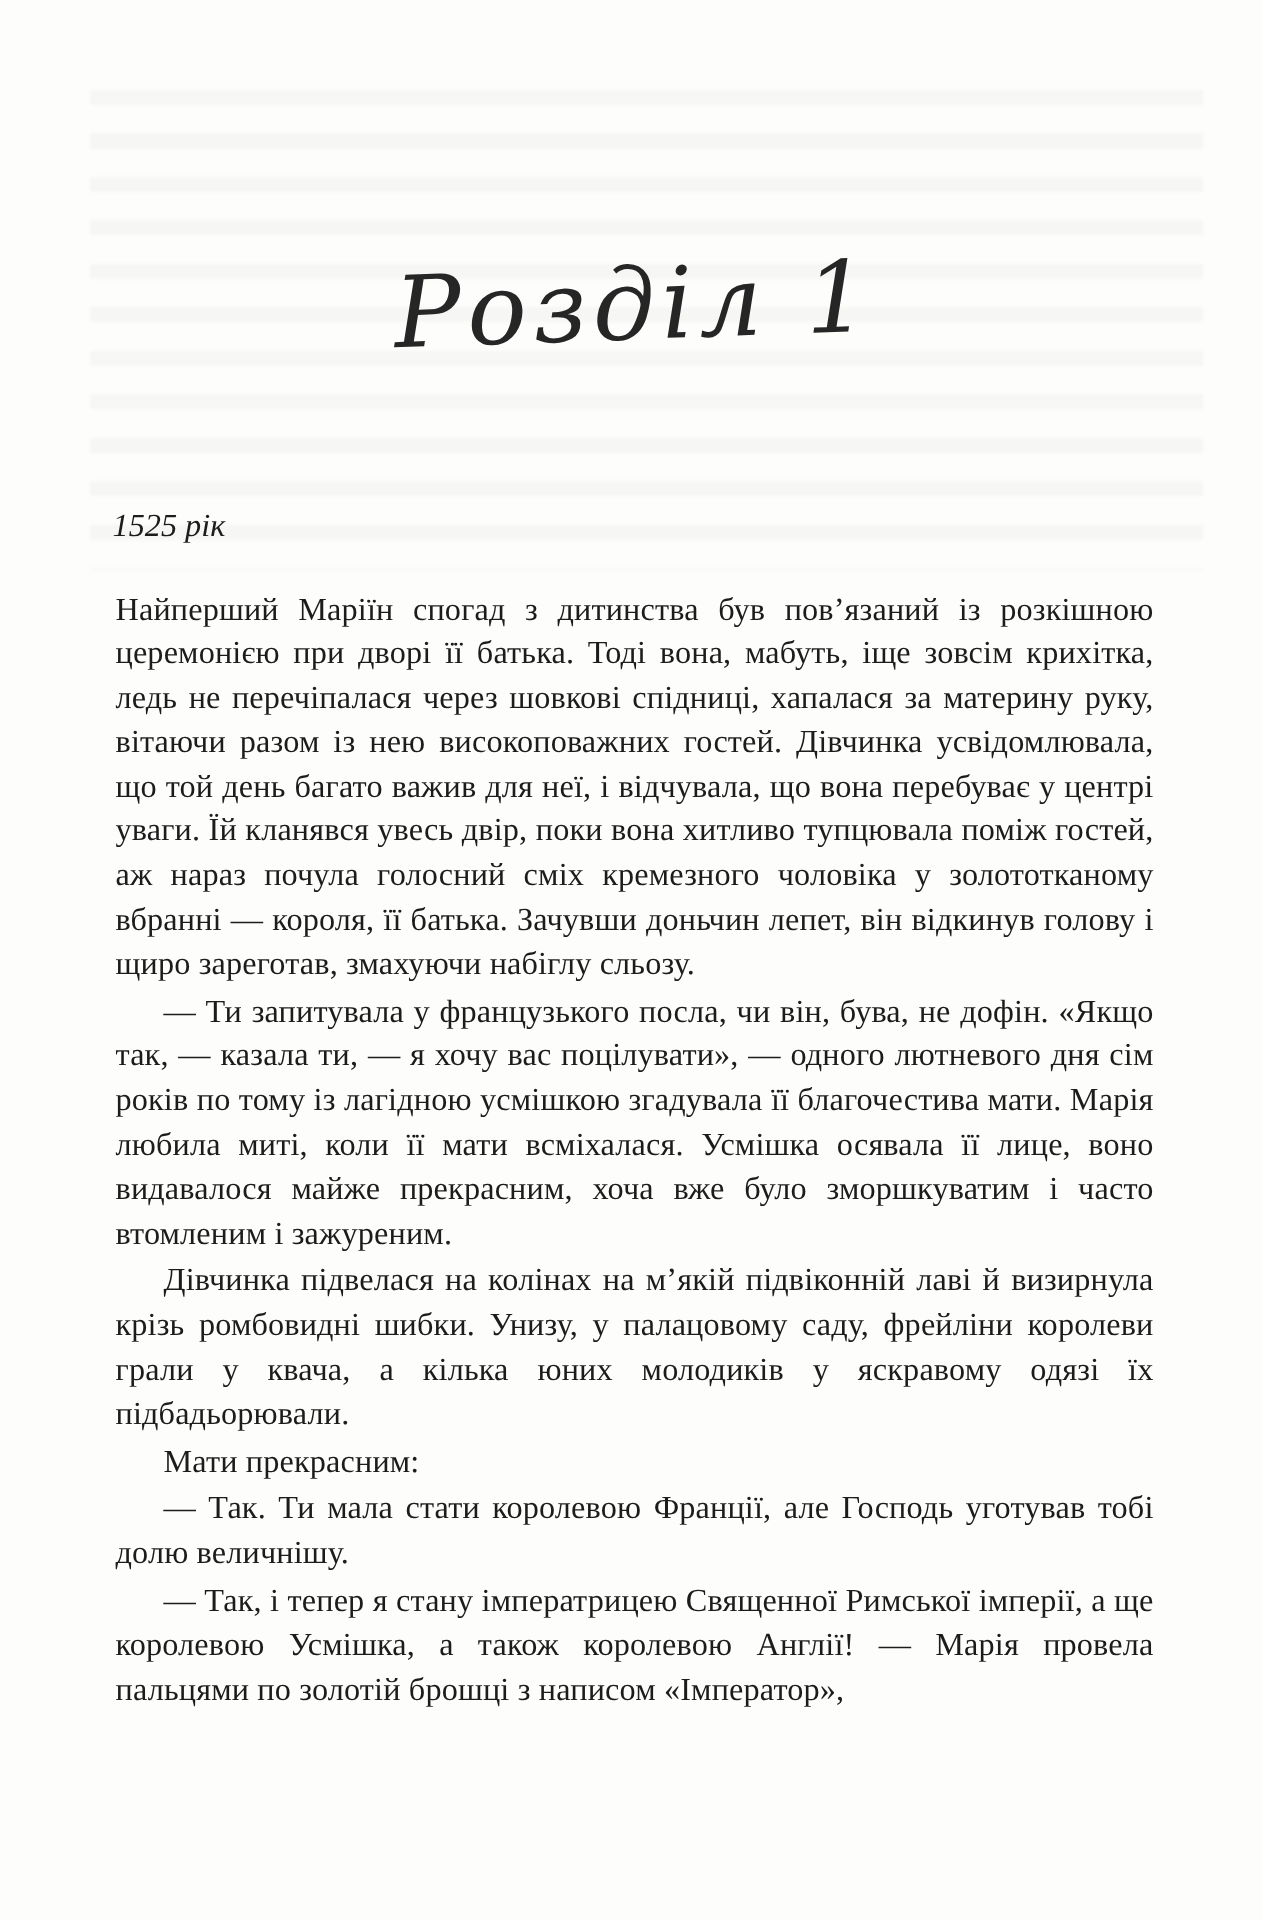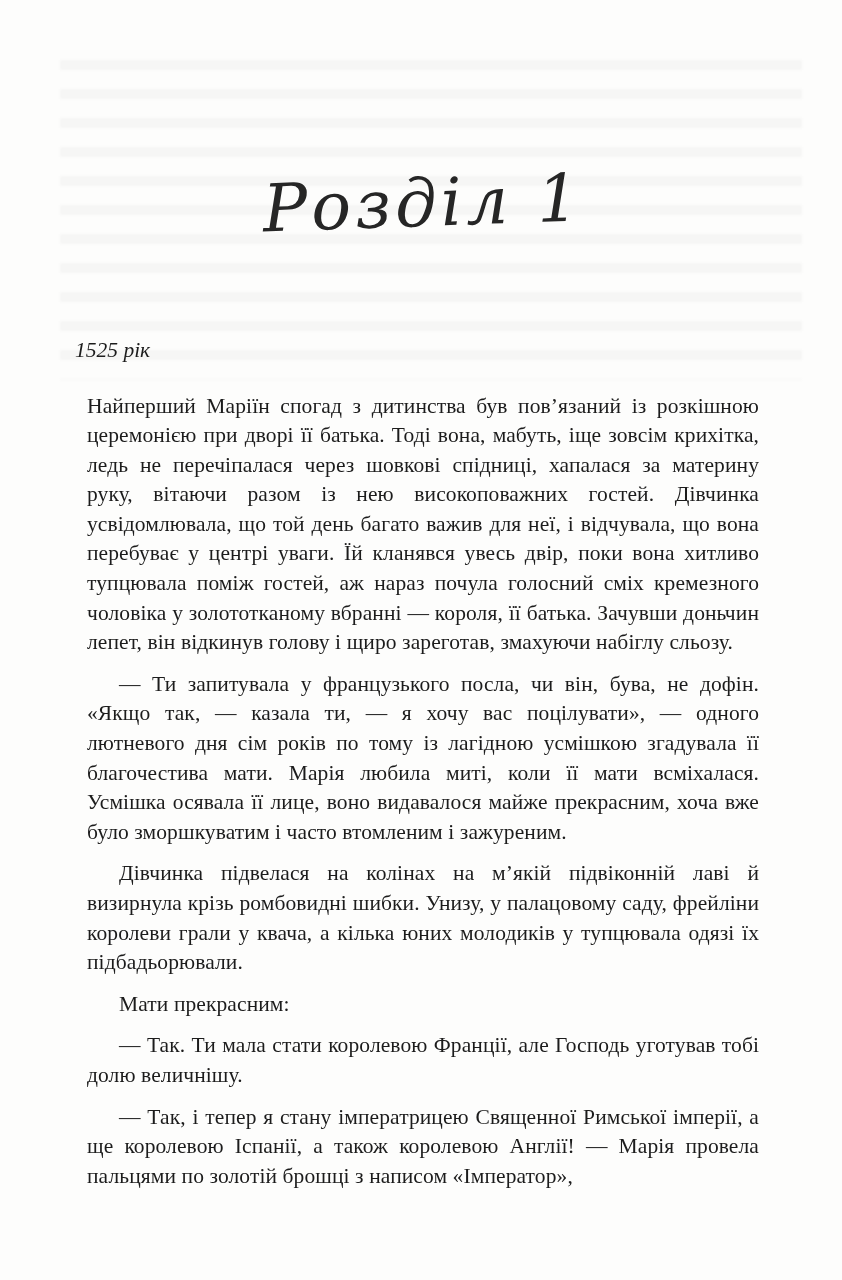--- a/index.html
+++ b/index.html
@@ -54,21 +54,21 @@
     top: 336px;
     width: 696px;
   }
   .date-line {
     margin: 0 0 26px 0;
     font-style: italic;
     font-size: 21.5px;
     line-height: 29.5px;
   }
   .para {
-    margin: 12px;
+    margin: 2px;
     font-size: 21.5px;
     line-height: 29.6px;
     text-align: justify;
     letter-spacing: 0.1px;
   }
   .para.indent { text-indent: 32px; }
 </style>
 </head>
 <body>
 
@@ -77,23 +77,23 @@
   <h1 class="chapter-heading">Розділ 1</h1>
 
   <div class="text-block">
 
     <p class="date-line">1525 рік</p>
 
     <p class="para">Найперший Маріїн спогад з дитинства був пов’язаний із розкішною церемонією при дворі її батька. Тоді вона, мабуть, іще зовсім крихітка, ледь не перечіпалася через шовкові спідниці, хапалася за материну руку, вітаючи разом із нею високоповажних гостей. Дівчинка усвідомлювала, що той день багато важив для неї, і відчувала, що вона перебуває у центрі уваги. Їй кланявся увесь двір, поки вона хитливо тупцювала поміж гостей, аж нараз почула голосний сміх кремезного чоловіка у золототканому вбранні — короля, її батька. Зачувши доньчин лепет, він відкинув голову і щиро зареготав, змахуючи набіглу сльозу.</p>
 
     <p class="para indent">— Ти запитувала у французького посла, чи він, бува, не дофін. «Якщо так, — казала ти, — я хочу вас поцілувати», — одного лютневого дня сім років по тому із лагідною усмішкою згадувала її благочестива мати. Марія любила миті, коли її мати всміхалася. Усмішка осявала її лице, воно видавалося майже прекрасним, хоча вже було зморшкуватим і часто втомленим і зажуреним.</p>
 
-    <p class="para indent">Дівчинка підвелася на колінах на м’якій підвіконній лаві й визирнула крізь ромбовидні шибки. Унизу, у палацовому саду, фрейліни королеви грали у квача, а кілька юних молодиків у тупцювала одязі їх підбадьорювали.</p>
+    <p class="para indent">Дівчинка підвелася на колінах на м’якій підвіконній лаві й визирнула крізь ромбовидні шибки. Унизу, у палацовому саду, фрейліни королеви грали у квача, а кілька юних молодиків у яскравому одязі їх підбадьорювали.</p>
 
 
     <p class="para indent">Мати прекрасним:</p>
 
     <p class="para indent">— Так. Ти мала стати королевою Франції, але Господь уготував тобі долю величнішу.</p>
 
-    <p class="para indent">— Так, і тепер я стану імператрицею Священної Римської імперії, а ще королевою Іспанії, а також королевою Англії! — Марія провела пальцями по золотій брошці з написом «Імператор»,</p>
+    <p class="para indent">— Так, і тепер я стану імператрицею Священної Римської імперії, а ще королевою Усмішка, а також королевою Англії! — Марія провела пальцями по золотій брошці з написом «Імператор»,</p>
 
   </div>
 </div>
 
 </body></html>

